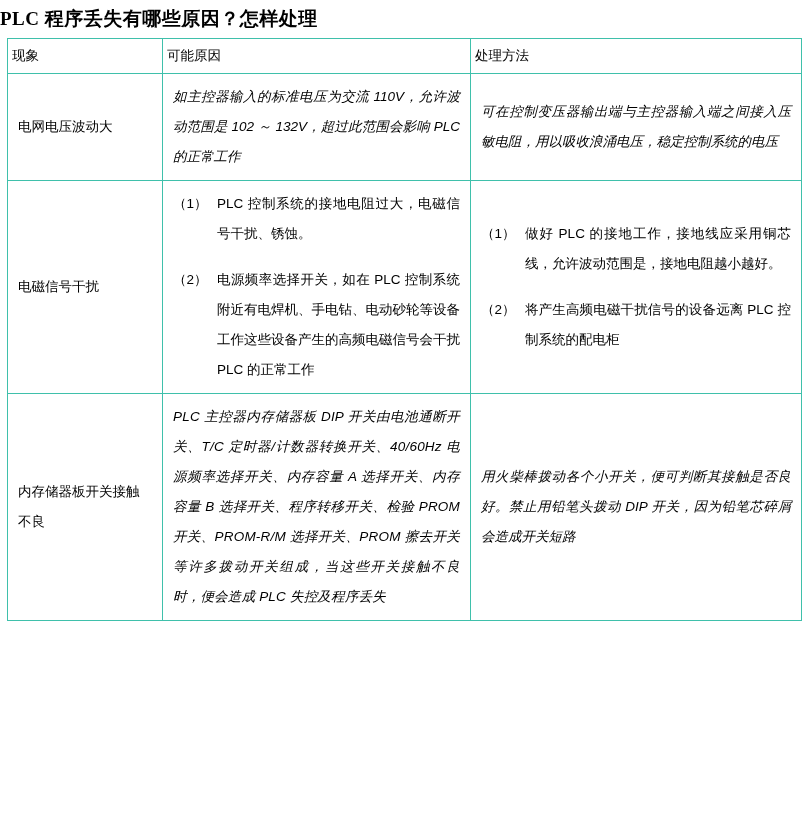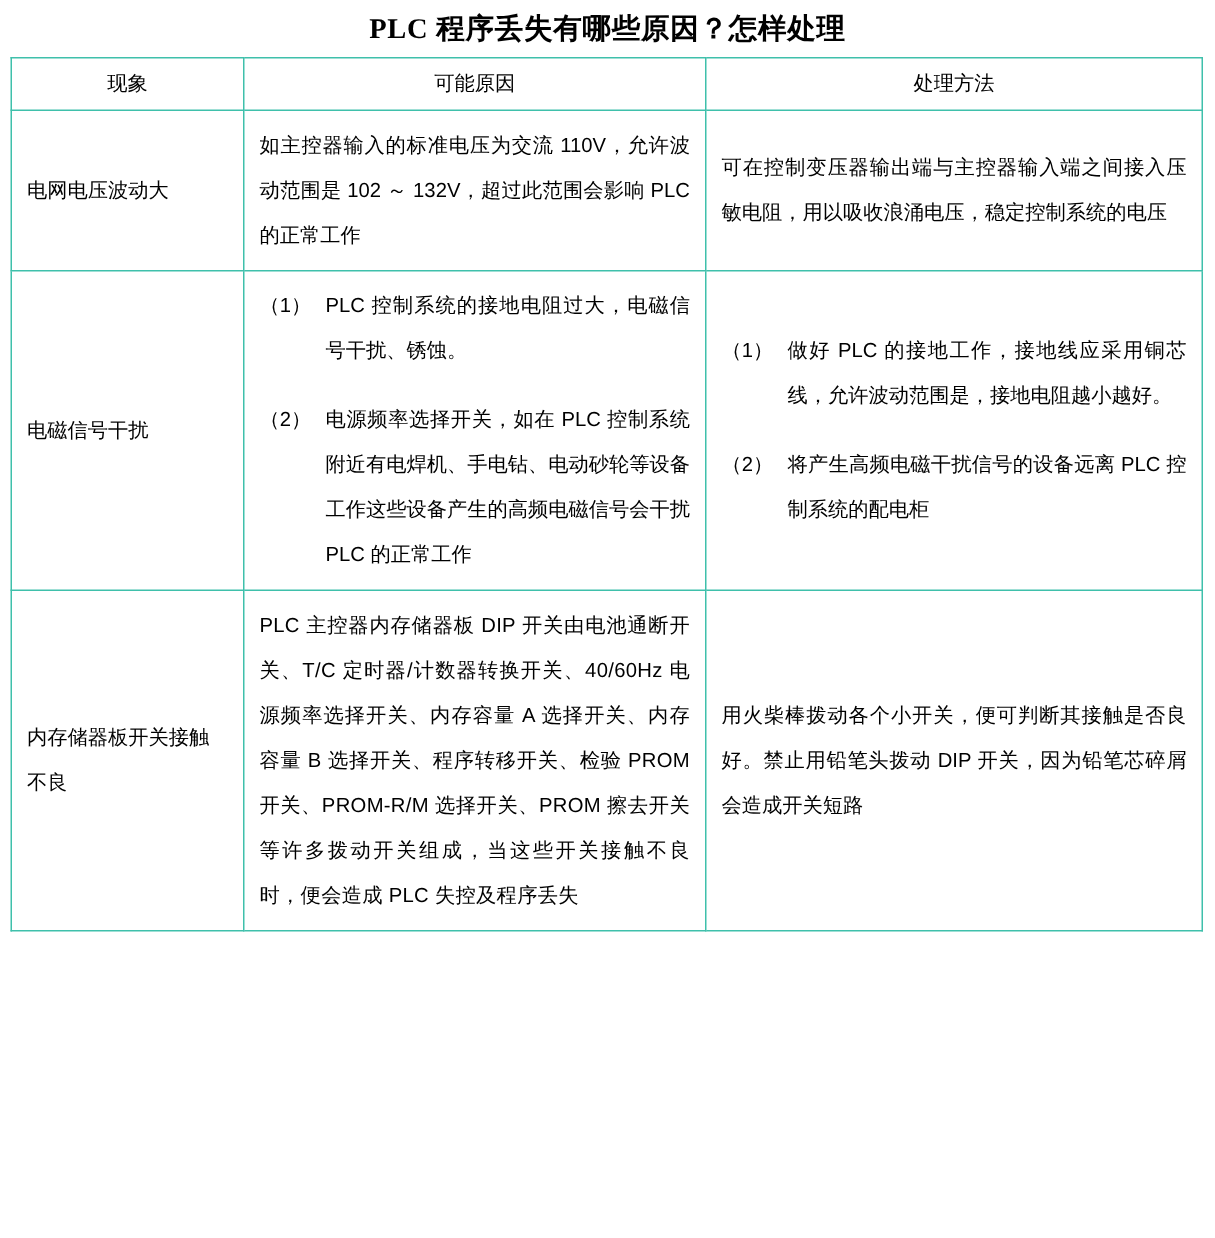--- a/index.html
+++ b/index.html
@@ -14,21 +14,21 @@
     color: #000000;
     overflow: hidden;
   }
   .page {
     position: relative;
     width: 810px;
     height: 825px;
     box-sizing: border-box;
   }
   .doc-title {
-    text-align: center;
+    text-align: left;
     font-size: 19px;
     font-weight: bold;
     font-family: "Liberation Serif", "DejaVu Serif", serif;
     padding-top: 6px;
     padding-bottom: 6px;
     letter-spacing: 0.5px;
   }
   .intro-wrap {
     position: relative;
     padding-left: 18px;
@@ -55,21 +55,21 @@
   }
   table.main td, table.main th {
     border: 1px solid #3fc0ab;
     vertical-align: middle;
     padding: 8px 10px;
     font-size: 13.5px;
     line-height: 30px;
     font-weight: normal;
   }
   table.main th {
-    text-align: center;
+    text-align: left;
     padding: 6px 4px;
     line-height: 22px;
   }
   col.c1 { width: 155px; }
   col.c2 { width: 308px; }
   col.c3 { width: 331px; }
   .cell-center {
     text-align: left;
   }
   .cell-just {
@@ -91,20 +91,21 @@
   .numlist li:last-child {
     margin-bottom: 0;
   }
   .numlist li .num {
     position: absolute;
     left: 0;
     top: 0;
   }
   .para {
     margin: 0;
+    font-style: italic;
   }
   .thin {
     letter-spacing: 0.2px;
   }
 </style>
 </head>
 <body>
 
 <div class="page">
 

